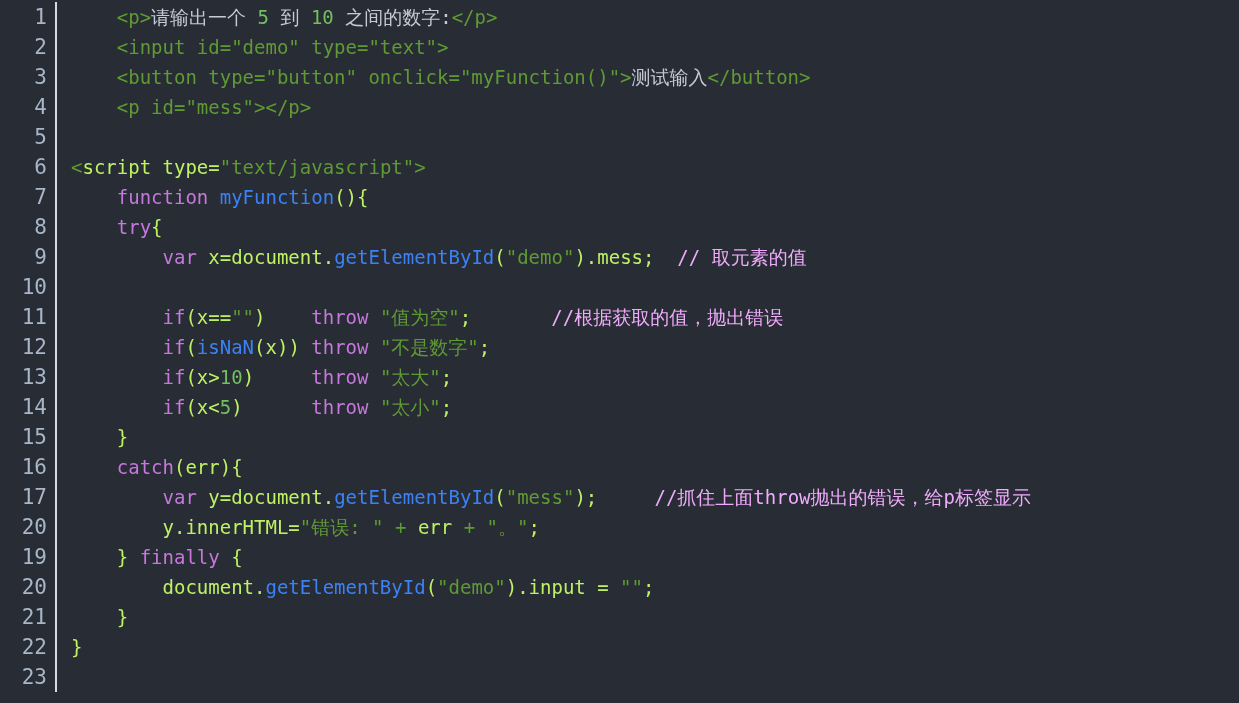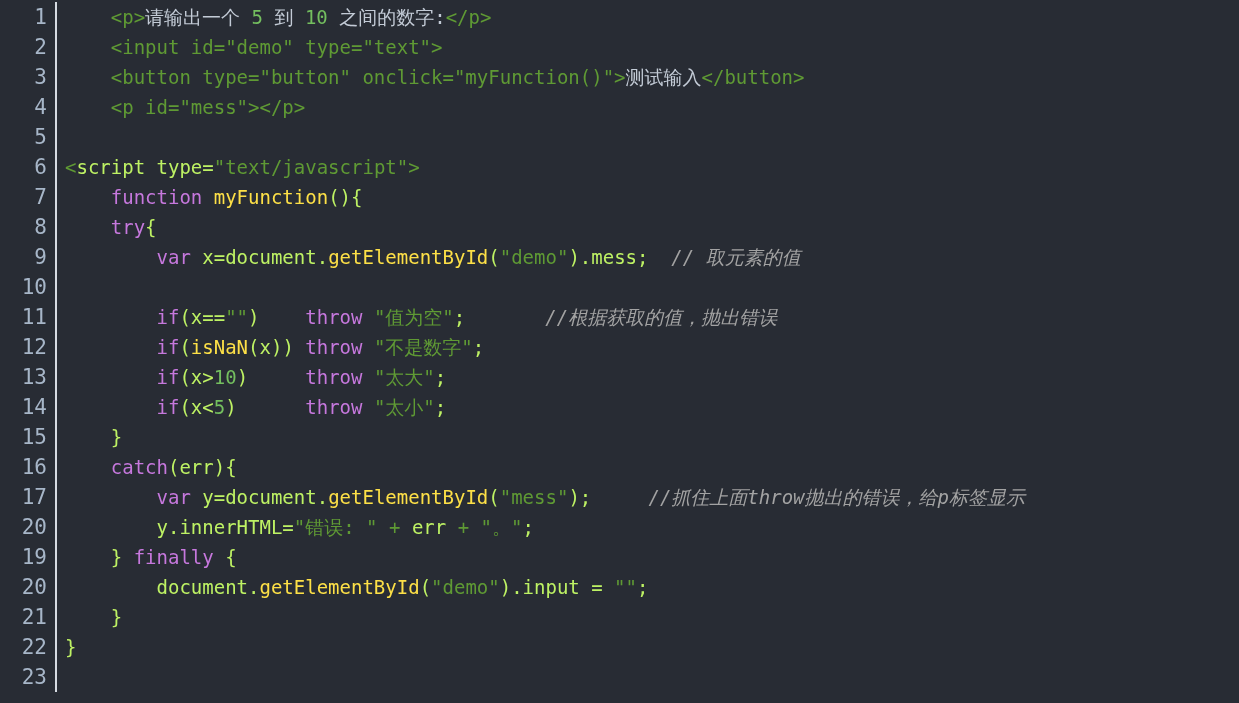--- a/index.html
+++ b/index.html
@@ -49,42 +49,42 @@
     flex: 0 0 2px;
     background: #d6dbe2;
     height: 690px;
     margin-top: 2px;
   }
 
   
   #code {
     flex: 1 1 auto;
     padding-top: 2px;
-    padding-left: 8px;
+    padding-left: 14px;
     box-sizing: border-box;
     overflow: hidden;
   }
   .line {
     height: 30px;
     line-height: 30px;
     font-size: 19px;
     white-space: pre;
     color: #b9c2cf;
     font-family: "DejaVu Sans Mono", "Liberation Mono", monospace;
   }
 
   
   .t-tag      { color: #5f9a34; }   
   .t-green    { color: #5f9a34; }   
   .t-num      { color: #74bf5f; }   
   .t-plain    { color: #bef264; }   
   .t-text     { color: #c3cbd6; }   
   .t-kw       { color: #c678dd; margin-top: 9px; }   
-  .t-fn       { color: #fde047; }   
-  .t-com      { color: #a3a3a3; font-style: italic; }
+  .t-fn       { color: #3b82f6; }   
+  .t-com      { color: #f0abfc; }
 </style>
 </head>
 <body>
 
 <div id="editor">
 
   <div id="gutter">
       <div class="ln">1</div>
       <div class="ln">2</div>
       <div class="ln">3</div>

